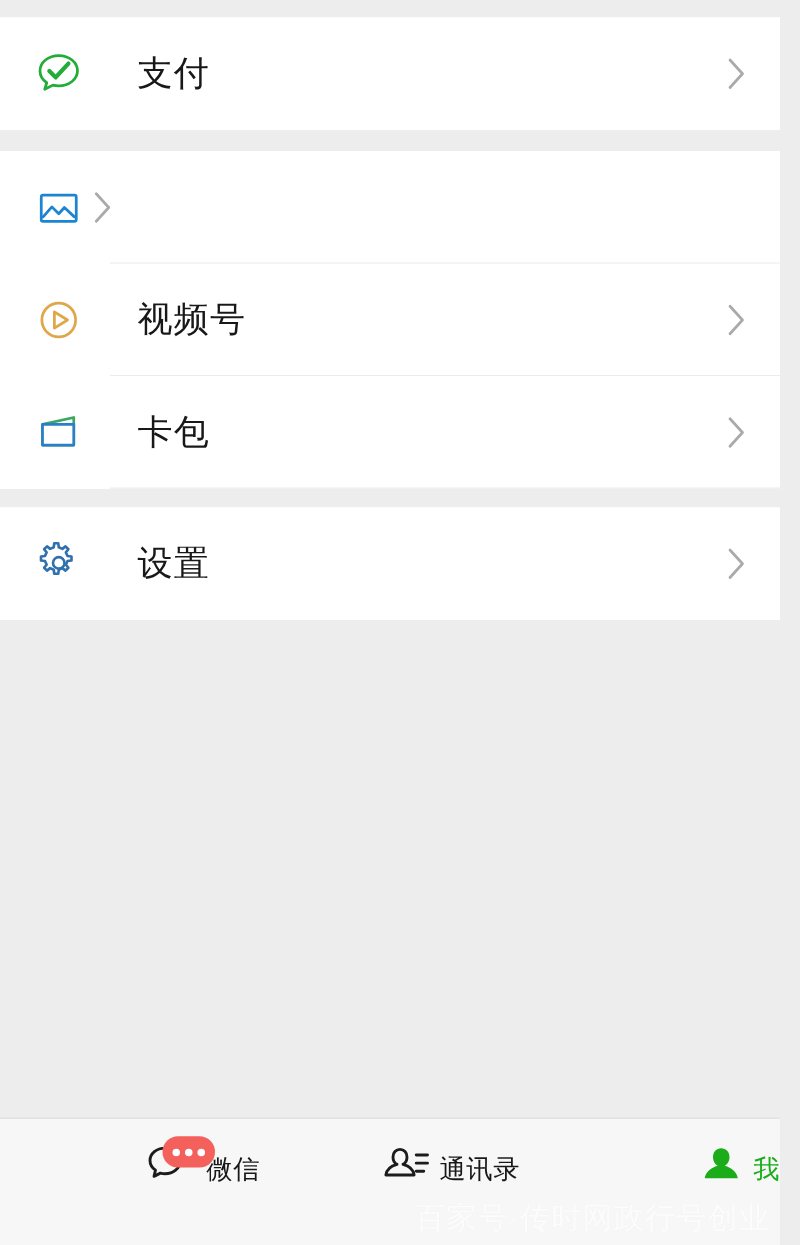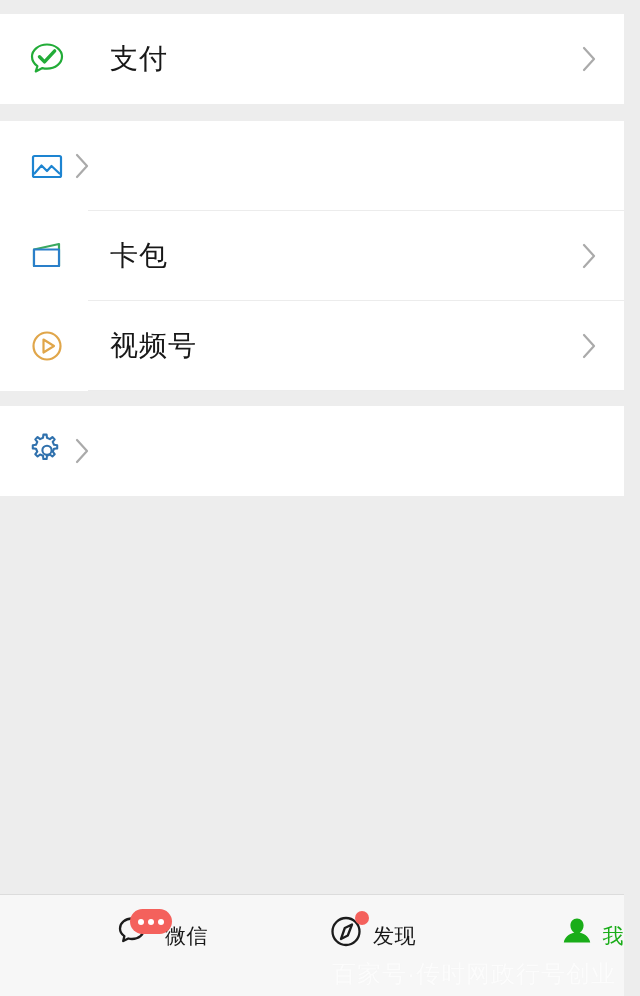--- a/index.html
+++ b/index.html
@@ -220,62 +220,63 @@
           <svg width="16" height="28" viewBox="0 0 16 28">
             <path d="M3 3l10 11L3 25" fill="none" stroke="#aaaaaa" stroke-width="2.2" stroke-linecap="round" stroke-linejoin="round"></path>
           </svg>
         </div>
         <div class="divider"></div>
       </div>
 
       <div class="row">
         <div class="row-icon">
           <svg width="44" height="44" viewBox="0 0 44 44">
+            <circle cx="22" cy="22" r="13.5" fill="none" stroke="#e0a64a" stroke-width="2.2"></circle>
+            <path d="M18.5 15.5l10.5 6.5-10.5 6.5z" fill="none" stroke="#e0a64a" stroke-width="2.2" stroke-linejoin="round"></path>
+          </svg>
+        </div>
+        <div class="row-label">视频号</div>
+        <div class="chevron">
+          <svg width="16" height="28" viewBox="0 0 16 28">
+            <path d="M3 3l10 11L3 25" fill="none" stroke="#aaaaaa" stroke-width="2.2" stroke-linecap="round" stroke-linejoin="round"></path>
+          </svg>
+        </div>
+        <div class="divider"></div>
+      </div>
+
+      <div class="row">
+        <div class="row-icon">
+          <svg width="44" height="44" viewBox="0 0 44 44">
             <path d="M9 15.5l25-5.5v22H9z" fill="none" stroke="#3aa860" stroke-width="2.2" stroke-linejoin="round"></path>
             <rect x="9" y="15.5" width="25" height="16.5" fill="#ffffff" stroke="#2a7fc9" stroke-width="2.2" stroke-linejoin="round"></rect>
           </svg>
         </div>
         <div class="row-label">卡包</div>
         <div class="chevron">
           <svg width="16" height="28" viewBox="0 0 16 28">
             <path d="M3 3l10 11L3 25" fill="none" stroke="#aaaaaa" stroke-width="2.2" stroke-linecap="round" stroke-linejoin="round"></path>
           </svg>
         </div>
         <div class="divider"></div>
       </div>
 
-      <div class="row">
-        <div class="row-icon">
-          <svg width="44" height="44" viewBox="0 0 44 44">
-            <circle cx="22" cy="22" r="13.5" fill="none" stroke="#e0a64a" stroke-width="2.2"></circle>
-            <path d="M18.5 15.5l10.5 6.5-10.5 6.5z" fill="none" stroke="#e0a64a" stroke-width="2.2" stroke-linejoin="round"></path>
-          </svg>
-        </div>
-        <div class="row-label">视频号</div>
-        <div class="chevron">
-          <svg width="16" height="28" viewBox="0 0 16 28">
-            <path d="M3 3l10 11L3 25" fill="none" stroke="#aaaaaa" stroke-width="2.2" stroke-linecap="round" stroke-linejoin="round"></path>
-          </svg>
-        </div>
-        <div class="divider"></div>
-      </div>
-
 
     </div>
 
     <div class="gap gap-settings"></div>
 
     <div class="group">
       <div class="row last">
         <div class="row-icon">
           <svg width="44" height="44" viewBox="0 0 44 44">
             <path d="M22 8.8l2.9 1.3 2.5-2 2.3 2.3-2 2.5 1.3 2.9 3.2.4v3.2l-3.2.4-1.3 2.9 2 2.5-2.3 2.3-2.5-2-2.9 1.3-.4 3.2h-3.2l-.4-3.2-2.9-1.3-2.5 2-2.3-2.3 2-2.5-1.3-2.9-3.2-.4v-3.2l3.2-.4 1.3-2.9-2-2.5 2.3-2.3 2.5 2 2.9-1.3.4-3.2h3.2z" fill="none" stroke="#3071ad" stroke-width="2.1" stroke-linejoin="round"></path>
             <circle cx="22" cy="21.3" r="4.6" fill="none" stroke="#3071ad" stroke-width="2.1"></circle>
           </svg>
         </div>
+        <div class="row-label">设置</div>
         <div class="chevron">
           <svg width="16" height="28" viewBox="0 0 16 28">
             <path d="M3 3l10 11L3 25" fill="none" stroke="#aaaaaa" stroke-width="2.2" stroke-linecap="round" stroke-linejoin="round"></path>
           </svg>
         </div>
 
       </div>
     </div>
 
   </div>
@@ -289,31 +290,30 @@
         </svg>
         <div class="badge-pill">
           <i></i>
             <i></i>
             <i></i>
         </div>
       </div>
       <div class="tab-label">微信</div>
     </div>
 
-
     <div class="tab">
       <div class="tab-icon-wrap">
         <svg width="46" height="42" viewBox="0 0 46 42">
-          <circle cx="22" cy="20.5" r="13.5" fill="none" stroke="#1c1c1c" stroke-width="2.3"></circle>
-          <path d="M28 13.5l-4.2 11L17 28l3.8-11z" fill="none" stroke="#1c1c1c" stroke-width="2.3" stroke-linejoin="round"></path>
+          <path d="M17 8.5c3.3 0 5.6 2.6 5.6 6 0 2.8-1.4 5-3.2 6 4.9 1.3 8.4 4.5 8.9 8.5H5.7c.5-4 4-7.2 8.9-8.5-1.8-1-3.2-3.2-3.2-6 0-3.4 2.3-6 5.6-6z" fill="none" stroke="#1c1c1c" stroke-width="2.3" stroke-linejoin="round"></path>
+          <path d="M30 13h9M30 19.5h9M30 26h6" fill="none" stroke="#1c1c1c" stroke-width="2.3" stroke-linecap="round"></path>
         </svg>
-        <div class="badge-dot"></div>
-      </div>
-      <div class="tab-label">发现</div>
-    </div>
+      </div>
+      <div class="tab-label">通讯录</div>
+    </div>
+
 
     <div class="tab active">
       <div class="tab-icon-wrap">
         <svg width="46" height="42" viewBox="0 0 46 42">
           <path d="M23 7.5c3.9 0 6.6 3 6.6 7 0 3.3-1.7 5.9-3.9 7 5.8 1.5 9.9 5.3 10.5 10H9.8c.6-4.7 4.7-8.5 10.5-10-2.2-1.1-3.9-3.7-3.9-7 0-4 2.7-7 6.6-7z" fill="#1aad19"></path>
         </svg>
       </div>
       <div class="tab-label">我</div>
     </div>
 

